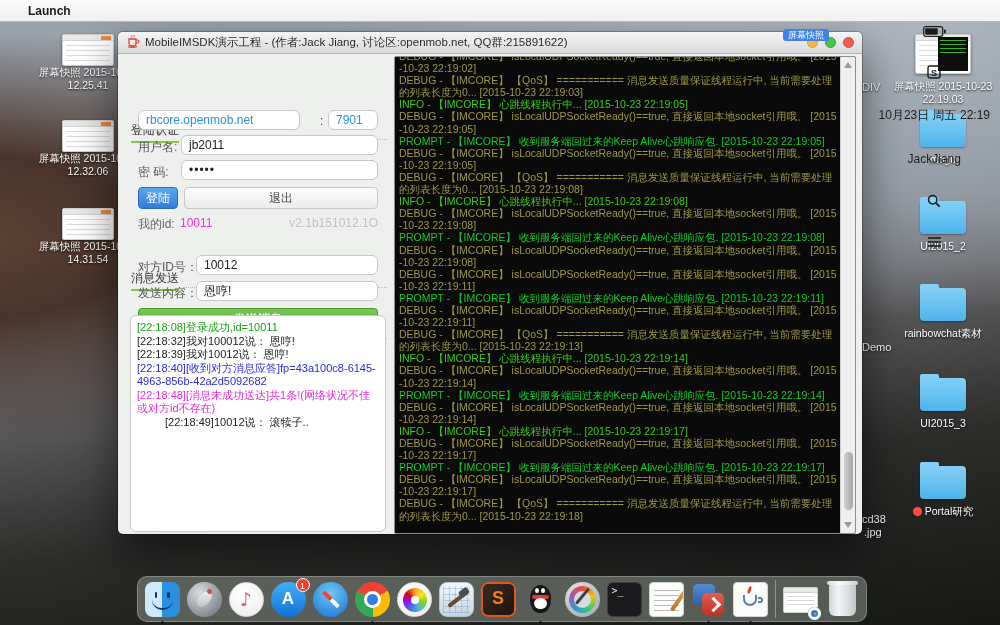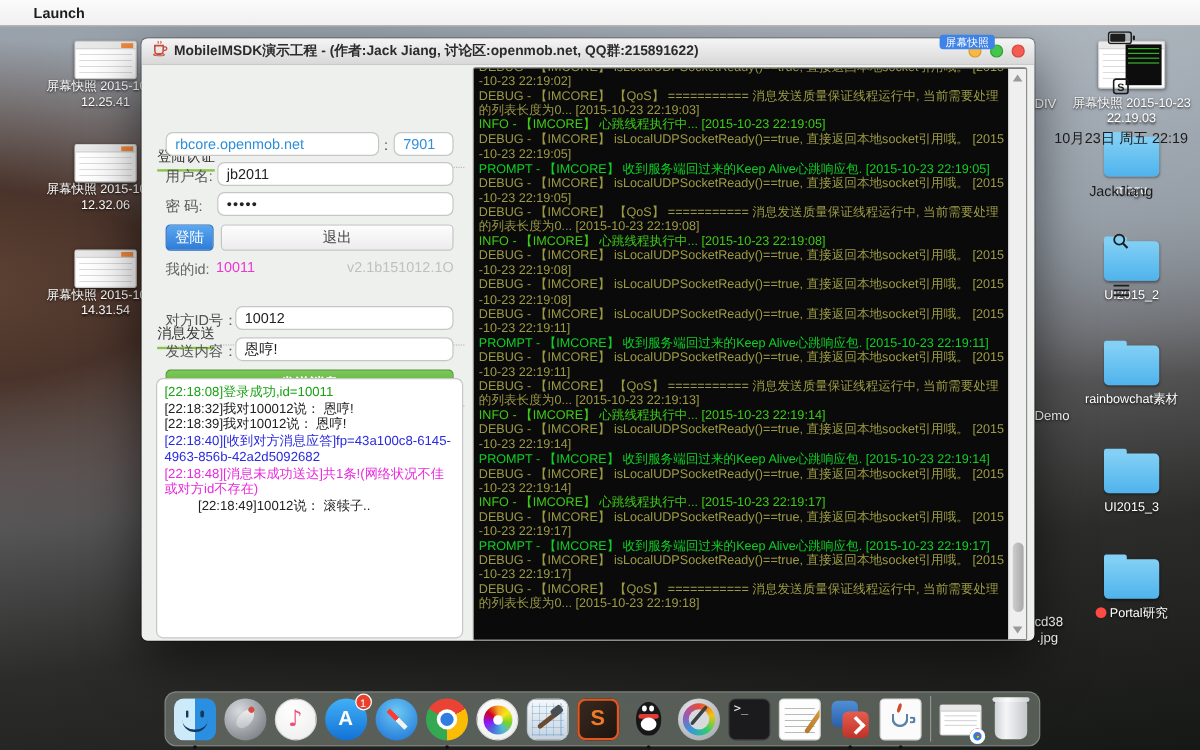--- a/index.html
+++ b/index.html
@@ -29,21 +29,21 @@
   .shot .term{position:absolute;top:2px;right:2px;bottom:2px;width:55%;background:#0d0d0d;}
   .shot .term i{display:block;height:1px;background:#36b32a;margin:3px 2px 0 2px;}
   .folder{width:46px;height:33px;margin:0 auto;background:linear-gradient(180deg,#82d0f5,#4fb3ec);border-radius:2px 4px 4px 4px;position:relative;box-shadow:0 1px 2px rgba(0,0,0,.35);}
   .folder::before{content:"";position:absolute;top:-4px;left:0;width:19px;height:6px;background:#82d0f5;border-radius:2px 2px 0 0;}
   .tag-dot{display:inline-block;width:9px;height:9px;border-radius:50%;background:#ff4b42;margin-right:3px;vertical-align:-1px;}
   .partial-label{position:absolute;color:#fff;font-size:11px;text-shadow:0 1px 2px rgba(0,0,0,.85);z-index:1;white-space:nowrap;}
   .sel-chip{position:absolute;left:783px;top:29px;z-index:20;background:#3f82e8;color:#fff;font-size:9px;line-height:12px;padding:0 5px;border-radius:3px;white-space:nowrap;}
   
   .window{position:absolute;left:118px;top:32px;width:744px;height:502px;background:#eef0ee;border-radius:5px;box-shadow:0 18px 45px rgba(0,0,0,.55), 0 0 0 1px rgba(0,0,0,.25);z-index:10;}
   .titlebar{position:absolute;top:0;left:0;right:0;height:22px;background:linear-gradient(#f5f5f5,#d9d9d9);border-bottom:1px solid #b2b2b2;border-radius:5px 5px 0 0;display:flex;align-items:center;padding:0 8px;}
-  .title{font-size:11.5px;font-weight:bold;color:#2b2b2b;margin-left:5px;white-space:nowrap;overflow:hidden;}
+  .title{font-size:11.5px;font-weight:normal;color:#2b2b2b;margin-left:5px;white-space:nowrap;overflow:hidden;}
   .tb-btns{margin-left:auto;display:flex;gap:7px;}
   .tb-btn{width:11px;height:11px;border-radius:50%;}
   .tb-min{background:#f7b944;border:1px solid #d99b2b;}
   .tb-zoom{background:#43c64b;border:1px solid #2da535;}
   .tb-close{background:#f25d52;border:1px solid #d6453b;}
   
   .sec-head{position:absolute;display:flex;width:256px;left:13px;margin-top:38px;}
   .sec-title{font-size:12px;color:#333;border-bottom:2px solid #8bc34a;padding-bottom:2px;white-space:nowrap;}
   .dotline{flex:1;border-bottom:1px dotted #bbb;margin-bottom:3px;margin-left:4px;}
   .flabel{position:absolute;font-size:12px;color:#555;white-space:nowrap;}
@@ -285,21 +285,21 @@
       <span class="tb-btn tb-min"></span>
       <span class="tb-btn tb-zoom"></span>
       <span class="tb-btn tb-close"></span>
     </span>
   </div>
 
   <div class="sec-head" style="top:52px;">
     <span class="sec-title">登陆认证</span>
     <span class="dotline"></span>
   </div>
-  <div class="tfield blue-text" style="left:20px;top:78px;width:178px;">rbcore.openmob.net</div>
+  <div class="tfield blue-text" style="left:20px;top:78px;width:162px;">rbcore.openmob.net</div>
   <div class="flabel" style="left:202px;top:82px;color:#333;">:</div>
   <div class="tfield blue-text" style="left:210px;top:78px;width:50px;">7901</div>
   <div class="flabel" style="left:20px;top:107px;">用户名:</div>
   <div class="tfield" style="left:63px;top:103px;width:197px;">jb2011</div>
   <div class="flabel" style="left:20px;top:132px;">密 码:</div>
   <div class="tfield" style="left:63px;top:128px;width:197px;letter-spacing:1px;">•••••</div>
   <div class="btn btn-blue" style="left:20px;top:155px;width:40px;">登陆</div>
   <div class="btn btn-plain" style="left:66px;top:155px;width:194px;">退出</div>
   <div class="flabel" style="left:20px;top:184px;color:#666;">我的id:</div>
   <div class="flabel myid-val" style="left:62px;top:184px;">10011</div>
@@ -329,20 +329,21 @@
     <div class="console-text" id="console-text">
         <div class="c-line" style="color: rgb(156, 154, 69);">DEBUG -  【IMCORE】 isLocalUDPSocketReady()==true, 直接返回本地socket引用哦。 [2015-10-23 22:19:02]</div>
         <div class="c-line" style="color: rgb(156, 154, 69);">DEBUG -  【IMCORE】 【QoS】 =========== 消息发送质量保证线程运行中, 当前需要处理的列表长度为0... [2015-10-23 22:19:03]</div>
         <div class="c-line" style="color: rgb(61, 203, 23);">INFO -  【IMCORE】 心跳线程执行中... [2015-10-23 22:19:05]</div>
         <div class="c-line" style="color: rgb(156, 154, 69);">DEBUG -  【IMCORE】 isLocalUDPSocketReady()==true, 直接返回本地socket引用哦。 [2015-10-23 22:19:05]</div>
         <div class="c-line" style="color: rgb(16, 207, 37);">PROMPT -  【IMCORE】 收到服务端回过来的Keep Alive心跳响应包. [2015-10-23 22:19:05]</div>
         <div class="c-line" style="color: rgb(156, 154, 69);">DEBUG -  【IMCORE】 isLocalUDPSocketReady()==true, 直接返回本地socket引用哦。 [2015-10-23 22:19:05]</div>
         <div class="c-line" style="color: rgb(156, 154, 69);">DEBUG -  【IMCORE】 【QoS】 =========== 消息发送质量保证线程运行中, 当前需要处理的列表长度为0... [2015-10-23 22:19:08]</div>
         <div class="c-line" style="color: rgb(61, 203, 23);">INFO -  【IMCORE】 心跳线程执行中... [2015-10-23 22:19:08]</div>
         <div class="c-line" style="color: rgb(156, 154, 69);">DEBUG -  【IMCORE】 isLocalUDPSocketReady()==true, 直接返回本地socket引用哦。 [2015-10-23 22:19:08]</div>
+        <div class="c-line" style="color: rgb(16, 207, 37);">PROMPT -  【IMCORE】 收到服务端回过来的Keep Alive心跳响应包. [2015-10-23 22:19:08]</div>
         <div class="c-line" style="color: rgb(156, 154, 69);">DEBUG -  【IMCORE】 isLocalUDPSocketReady()==true, 直接返回本地socket引用哦。 [2015-10-23 22:19:08]</div>
         <div class="c-line" style="color: rgb(156, 154, 69);">DEBUG -  【IMCORE】 isLocalUDPSocketReady()==true, 直接返回本地socket引用哦。 [2015-10-23 22:19:11]</div>
         <div class="c-line" style="color: rgb(16, 207, 37);">PROMPT -  【IMCORE】 收到服务端回过来的Keep Alive心跳响应包. [2015-10-23 22:19:11]</div>
         <div class="c-line" style="color: rgb(156, 154, 69);">DEBUG -  【IMCORE】 isLocalUDPSocketReady()==true, 直接返回本地socket引用哦。 [2015-10-23 22:19:11]</div>
         <div class="c-line" style="color: rgb(156, 154, 69);">DEBUG -  【IMCORE】 【QoS】 =========== 消息发送质量保证线程运行中, 当前需要处理的列表长度为0... [2015-10-23 22:19:13]</div>
         <div class="c-line" style="color: rgb(61, 203, 23);">INFO -  【IMCORE】 心跳线程执行中... [2015-10-23 22:19:14]</div>
         <div class="c-line" style="color: rgb(156, 154, 69);">DEBUG -  【IMCORE】 isLocalUDPSocketReady()==true, 直接返回本地socket引用哦。 [2015-10-23 22:19:14]</div>
         <div class="c-line" style="color: rgb(16, 207, 37);">PROMPT -  【IMCORE】 收到服务端回过来的Keep Alive心跳响应包. [2015-10-23 22:19:14]</div>
         <div class="c-line" style="color: rgb(156, 154, 69);">DEBUG -  【IMCORE】 isLocalUDPSocketReady()==true, 直接返回本地socket引用哦。 [2015-10-23 22:19:14]</div>
         <div class="c-line" style="color: rgb(61, 203, 23);">INFO -  【IMCORE】 心跳线程执行中... [2015-10-23 22:19:17]</div>

